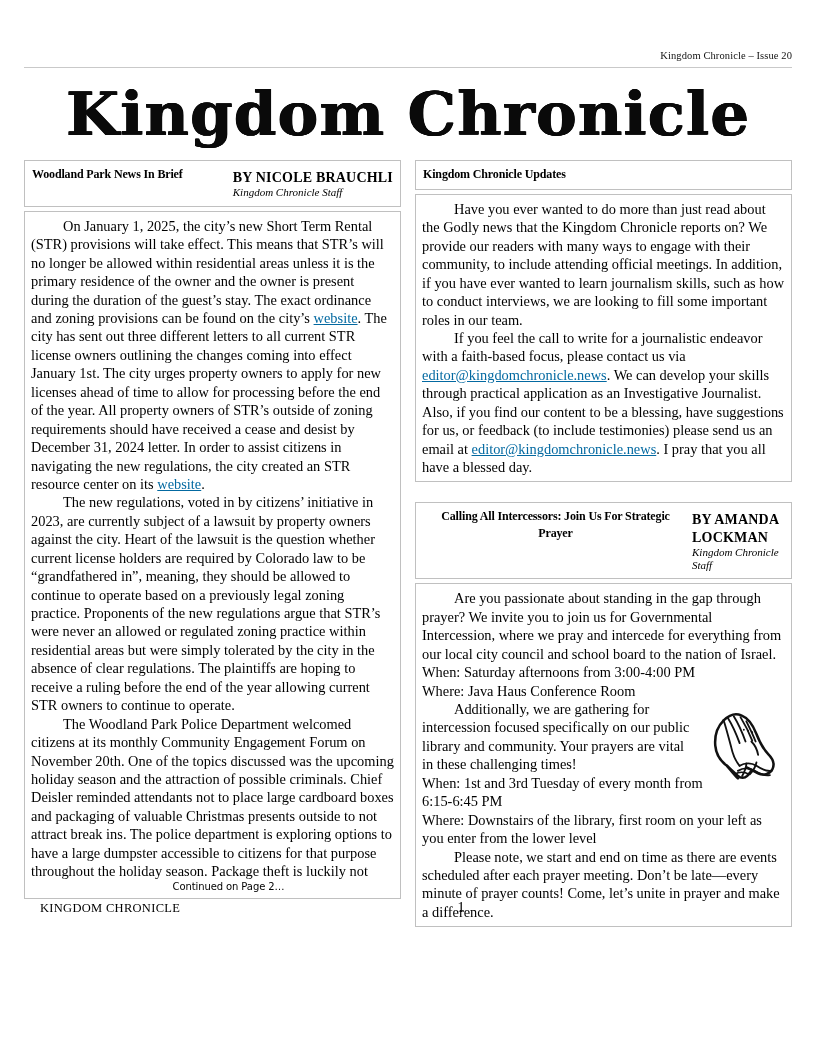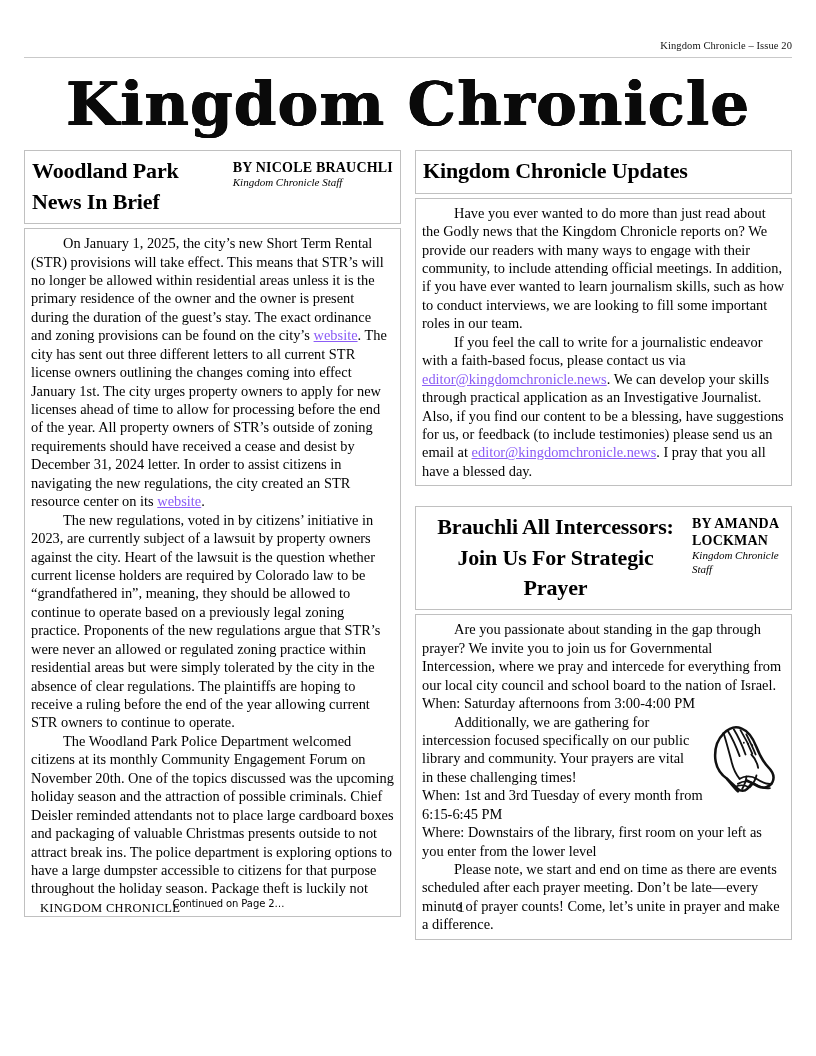--- a/index.html
+++ b/index.html
@@ -13,21 +13,21 @@
     font-family: "Liberation Serif", "DejaVu Serif", serif;
     color: #000000;
     position: relative;
     overflow: hidden;
   }
 
   .page {
     width: 816px;
     height: 958px;
     box-sizing: border-box;
-    padding: 0 24px;
+    padding: 10px 24px;
     position: relative;
   }
 
   
   .running-header {
     padding-top: 40px;
     text-align: right;
     font-size: 10.5px;
     letter-spacing: 0.1px;
     color: #111;
@@ -75,21 +75,21 @@
   .art-head {
     border: 1px solid #c0c0c0;
     box-sizing: border-box;
     display: flex;
     align-items: flex-start;
     padding: 5px 7px 6px 7px;
     margin-bottom: 4px;
   }
   .art-head .headline {
     font-weight: 700;
-    font-size: 22px;
+    font-size: 12px;
     line-height: 1.38;
     letter-spacing: -0.15px;
     flex: 1 1 auto;
   }
   .art-head .headline.centered {
     text-align: center;
   }
   .byline-wrap {
     flex: 0 0 auto;
     padding-top: 3px;
@@ -119,21 +119,21 @@
     text-align: left;
   }
   .art-body p {
     margin: 0;
     text-indent: 32px;
   }
   .art-body p.noindent {
     text-indent: 0;
   }
   .art-body a {
-    color: #8b5cf6;
+    color: #0369a1;
     text-decoration: underline;
   }
   .lbl {
     font-weight: 400;
   }
   .continued {
     font-family: "DejaVu Sans", "Liberation Sans", sans-serif;
     font-size: 10px;
     text-align: center;
     text-indent: 0;
@@ -215,30 +215,31 @@
       <div class="art-head">
         <div class="headline">Kingdom Chronicle Updates</div>
       </div>
 
       <div class="art-body" style="margin-bottom:20px;">
         <p>Have you ever wanted to do more than just read about the Godly news that the Kingdom Chronicle reports on? We provide our readers with many ways to engage with their community, to include attending official meetings. In addition, if you have ever wanted to learn journalism skills, such as how to conduct interviews, we are looking to fill some important roles in our team.</p>
         <p><span>If you feel the call to write for a journalistic endeavor with a faith-based focus, please contact us via </span><a href="#">editor@kingdomchronicle.news</a><span>. We can develop your skills through practical application as an Investigative Journalist. Also, if you find our content to be a blessing, have suggestions for us, or feedback (to include testimonies) please send us an email at </span><a href="#">editor@kingdomchronicle.news</a><span>. I pray that you all have a blessed day.</span></p>
       </div>
 
       <div class="art-head">
-        <div class="headline centered">Brauchli All Intercessors: Join Us For Strategic Prayer</div>
+        <div class="headline centered">Calling All Intercessors: Join Us For Strategic Prayer</div>
         <div class="byline-wrap" style="flex:0 0 92px;">
           <div class="byline-name">By Amanda Lockman</div>
           <div class="byline-role">Kingdom Chronicle Staff</div>
         </div>
       </div>
 
       <div class="art-body">
         <p>Are you passionate about standing in the gap through prayer? We invite you to join us for Governmental Intercession, where we pray and intercede for everything from our local city council and school board to the nation of Israel.</p>
         <p class="noindent"><span class="lbl">When:</span><span> Saturday afternoons from 3:00-4:00 PM</span></p>
+        <p class="noindent"><span class="lbl">Where:</span><span> Java Haus Conference Room</span></p>
 
         <div class="hands-float">
           <svg viewBox="0 0 100 100" xmlns="http://www.w3.org/2000/svg" aria-label="praying hands">
             <g fill="none" stroke="#111" stroke-width="2.2" stroke-linecap="round" stroke-linejoin="round">
 
               <path d="M27 22 C20 29 16 40 17 52 C18 63 24 71 31 76 L44 88 C47 91 52 91 55 88 L62 80" fill="#fff" stroke-width="3"></path>
 
               <path d="M27 22 C33 16 41 13 48 16 C56 19 62 28 66 38 C70 48 74 56 80 62 C85 67 88 74 85 80 C82 86 74 88 68 85 L55 78" fill="#fff" stroke-width="3"></path>
 
               <path d="M27 22 C30 31 33 43 36 54 C38 63 41 70 46 76"></path>

